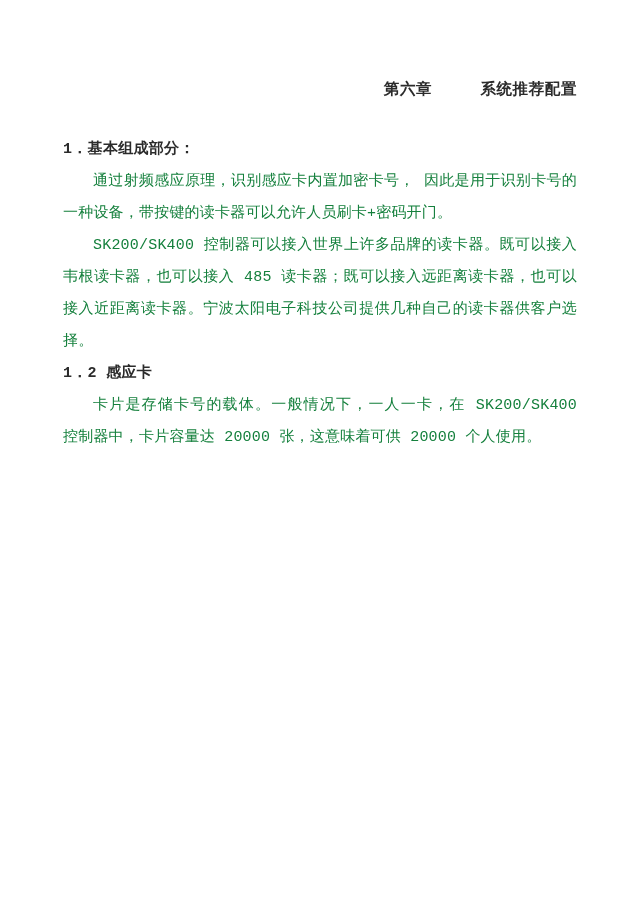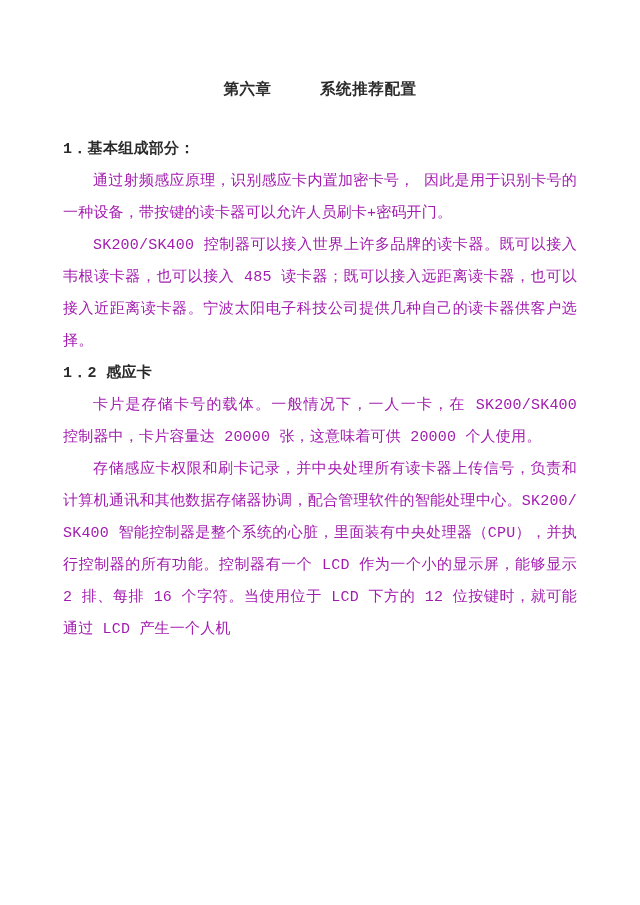--- a/index.html
+++ b/index.html
@@ -18,42 +18,42 @@
   }
   .page {
     position: relative;
     width: 640px;
     height: 905px;
     background: #ffffff;
     box-sizing: border-box;
     padding: 78px 63px 0 63px;
   }
   .doc-title {
-    text-align: center;
+    text-align: right;
     font-size: 15.5px;
     font-weight: bold;
     color: #2b2b2b;
     letter-spacing: 0.6px;
     margin: 0 0 34px 0;
     line-height: 1.4;
     white-space: pre;
   }
   .heading {
     font-size: 15px;
     font-weight: bold;
     color: #2b2b2b;
     margin: 0;
     padding: 0;
     line-height: 32px;
     letter-spacing: 0.3px;
     white-space: pre;
   }
   .para {
     font-size: 15px;
-    color: #a21caf;
+    color: #15803d;
     margin: 0;
     padding: 0;
     line-height: 32px;
     text-align: justify;
     text-justify: inter-ideograph;
     text-indent: 2em;
     letter-spacing: 0.2px;
     word-break: break-all;
   }
   .body-block > * { margin: 0; font-family: Liberation Mono, monospace; }
@@ -68,16 +68,15 @@
   <div class="body-block">
 
     <p class="heading">1．基本组成部分：</p>
 
     <p class="para">通过射频感应原理，识别感应卡内置加密卡号， 因此是用于识别卡号的一种设备，带按键的读卡器可以允许人员刷卡+密码开门。</p>
     <p class="para">SK200/SK400 控制器可以接入世界上许多品牌的读卡器。既可以接入韦根读卡器，也可以接入 485 读卡器；既可以接入远距离读卡器，也可以接入近距离读卡器。宁波太阳电子科技公司提供几种自己的读卡器供客户选择。</p>
 
     <p class="heading">1．2 感应卡</p>
     <p class="para">卡片是存储卡号的载体。一般情况下，一人一卡，在 SK200/SK400 控制器中，卡片容量达 20000 张，这意味着可供 20000 个人使用。</p>
 
-    <p class="para">存储感应卡权限和刷卡记录，并中央处理所有读卡器上传信号，负责和计算机通讯和其他数据存储器协调，配合管理软件的智能处理中心。SK200/SK400 智能控制器是整个系统的心脏，里面装有中央处理器（CPU），并执行控制器的所有功能。控制器有一个 LCD 作为一个小的显示屏，能够显示 2 排、每排 16 个字符。当使用位于 LCD 下方的 12 位按键时，就可能通过 LCD 产生一个人机</p>
 
   </div>
 </div>
 
 </body></html>

